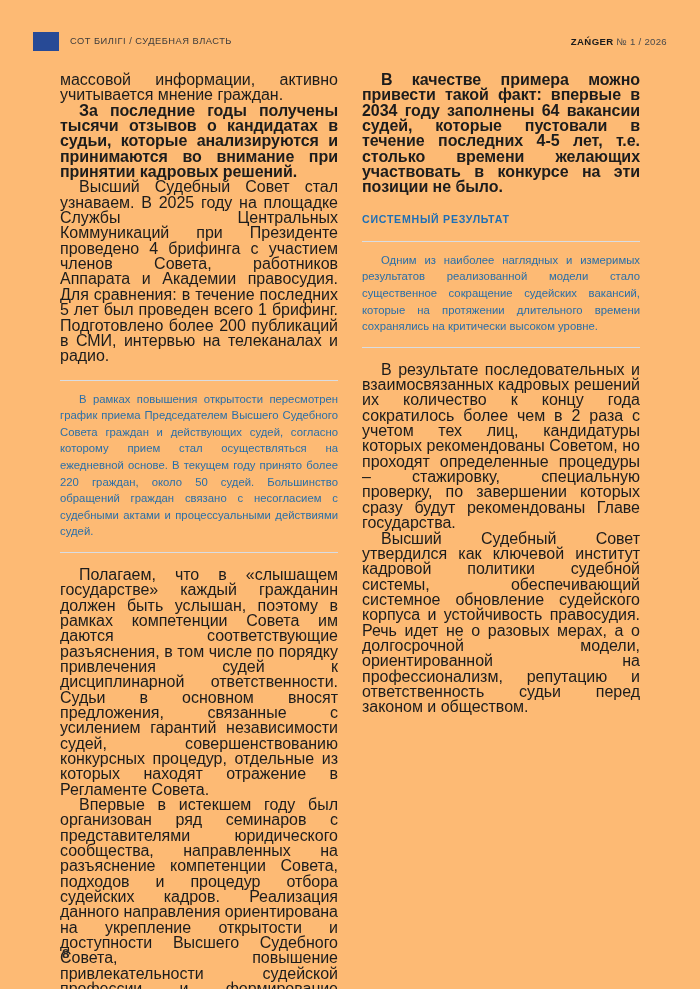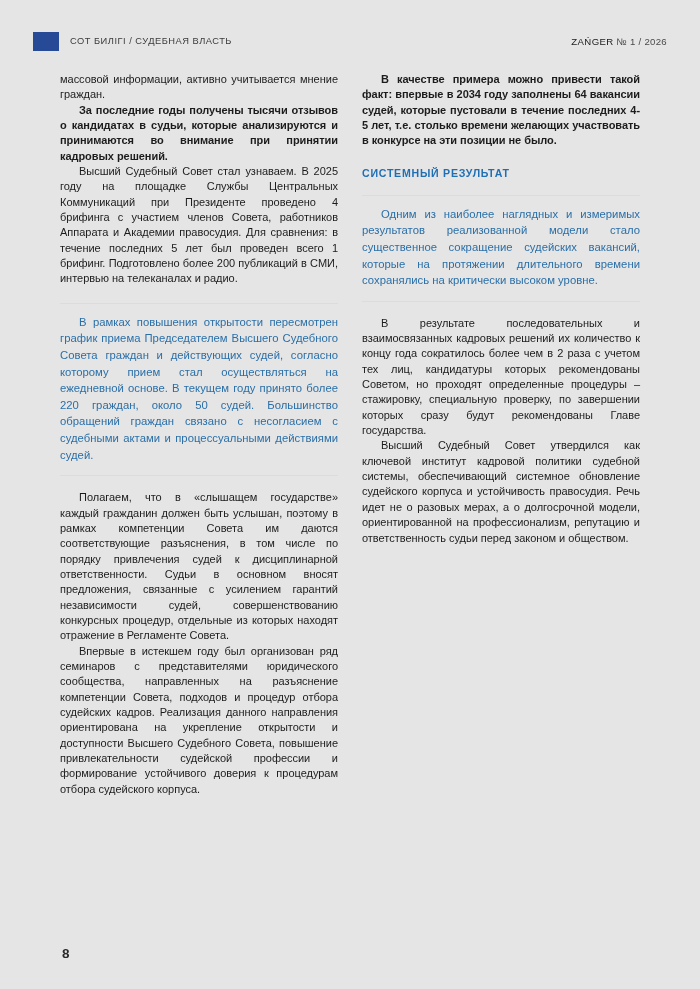--- a/index.html
+++ b/index.html
@@ -5,21 +5,21 @@
 <style>
   html, body {
     margin: 0;
     padding: 0;
     background: #8a8a8a;
   }
   .page {
     position: relative;
     width: 700px;
     height: 989px;
-    background: #e5e5e5;
+    background: #fdba74;
     margin: 0 auto;
     overflow: hidden;
     font-family: "Liberation Sans", "DejaVu Sans", sans-serif;
     color: #000000;
     box-sizing: border-box;
   }
 
   
   .running-head {
     position: absolute;
@@ -44,21 +44,21 @@
     white-space: nowrap;
     font-weight: 400;
   }
   .head-right {
     margin-left: auto;
     font-size: 9.6px;
     color: #333333;
     white-space: nowrap;
   }
   .head-right .brand {
-    font-weight: normal;
+    font-weight: bold;
     letter-spacing: 0.4px;
     color: #1a1a1a;
   }
   .head-right .issue {
     color: #4a4a4a;
     letter-spacing: 0.3px;
   }
 
   
   .columns {
@@ -68,21 +68,21 @@
     width: 580px;
     display: flex;
     gap: 24px;
   }
   .col {
     width: 278px;
   }
 
   p.body {
     margin: 0;
-    font-size: 11px;
+    font-size: 16px;
     line-height: 15.35px;
     text-align: justify;
     text-indent: 19px;
     hyphens: manual;
     color: #1c1c1c;
     letter-spacing: -0.02px;
   }
   p.body.noindent { text-indent: 0; }
   p.body.bold {
     font-weight: bold;

